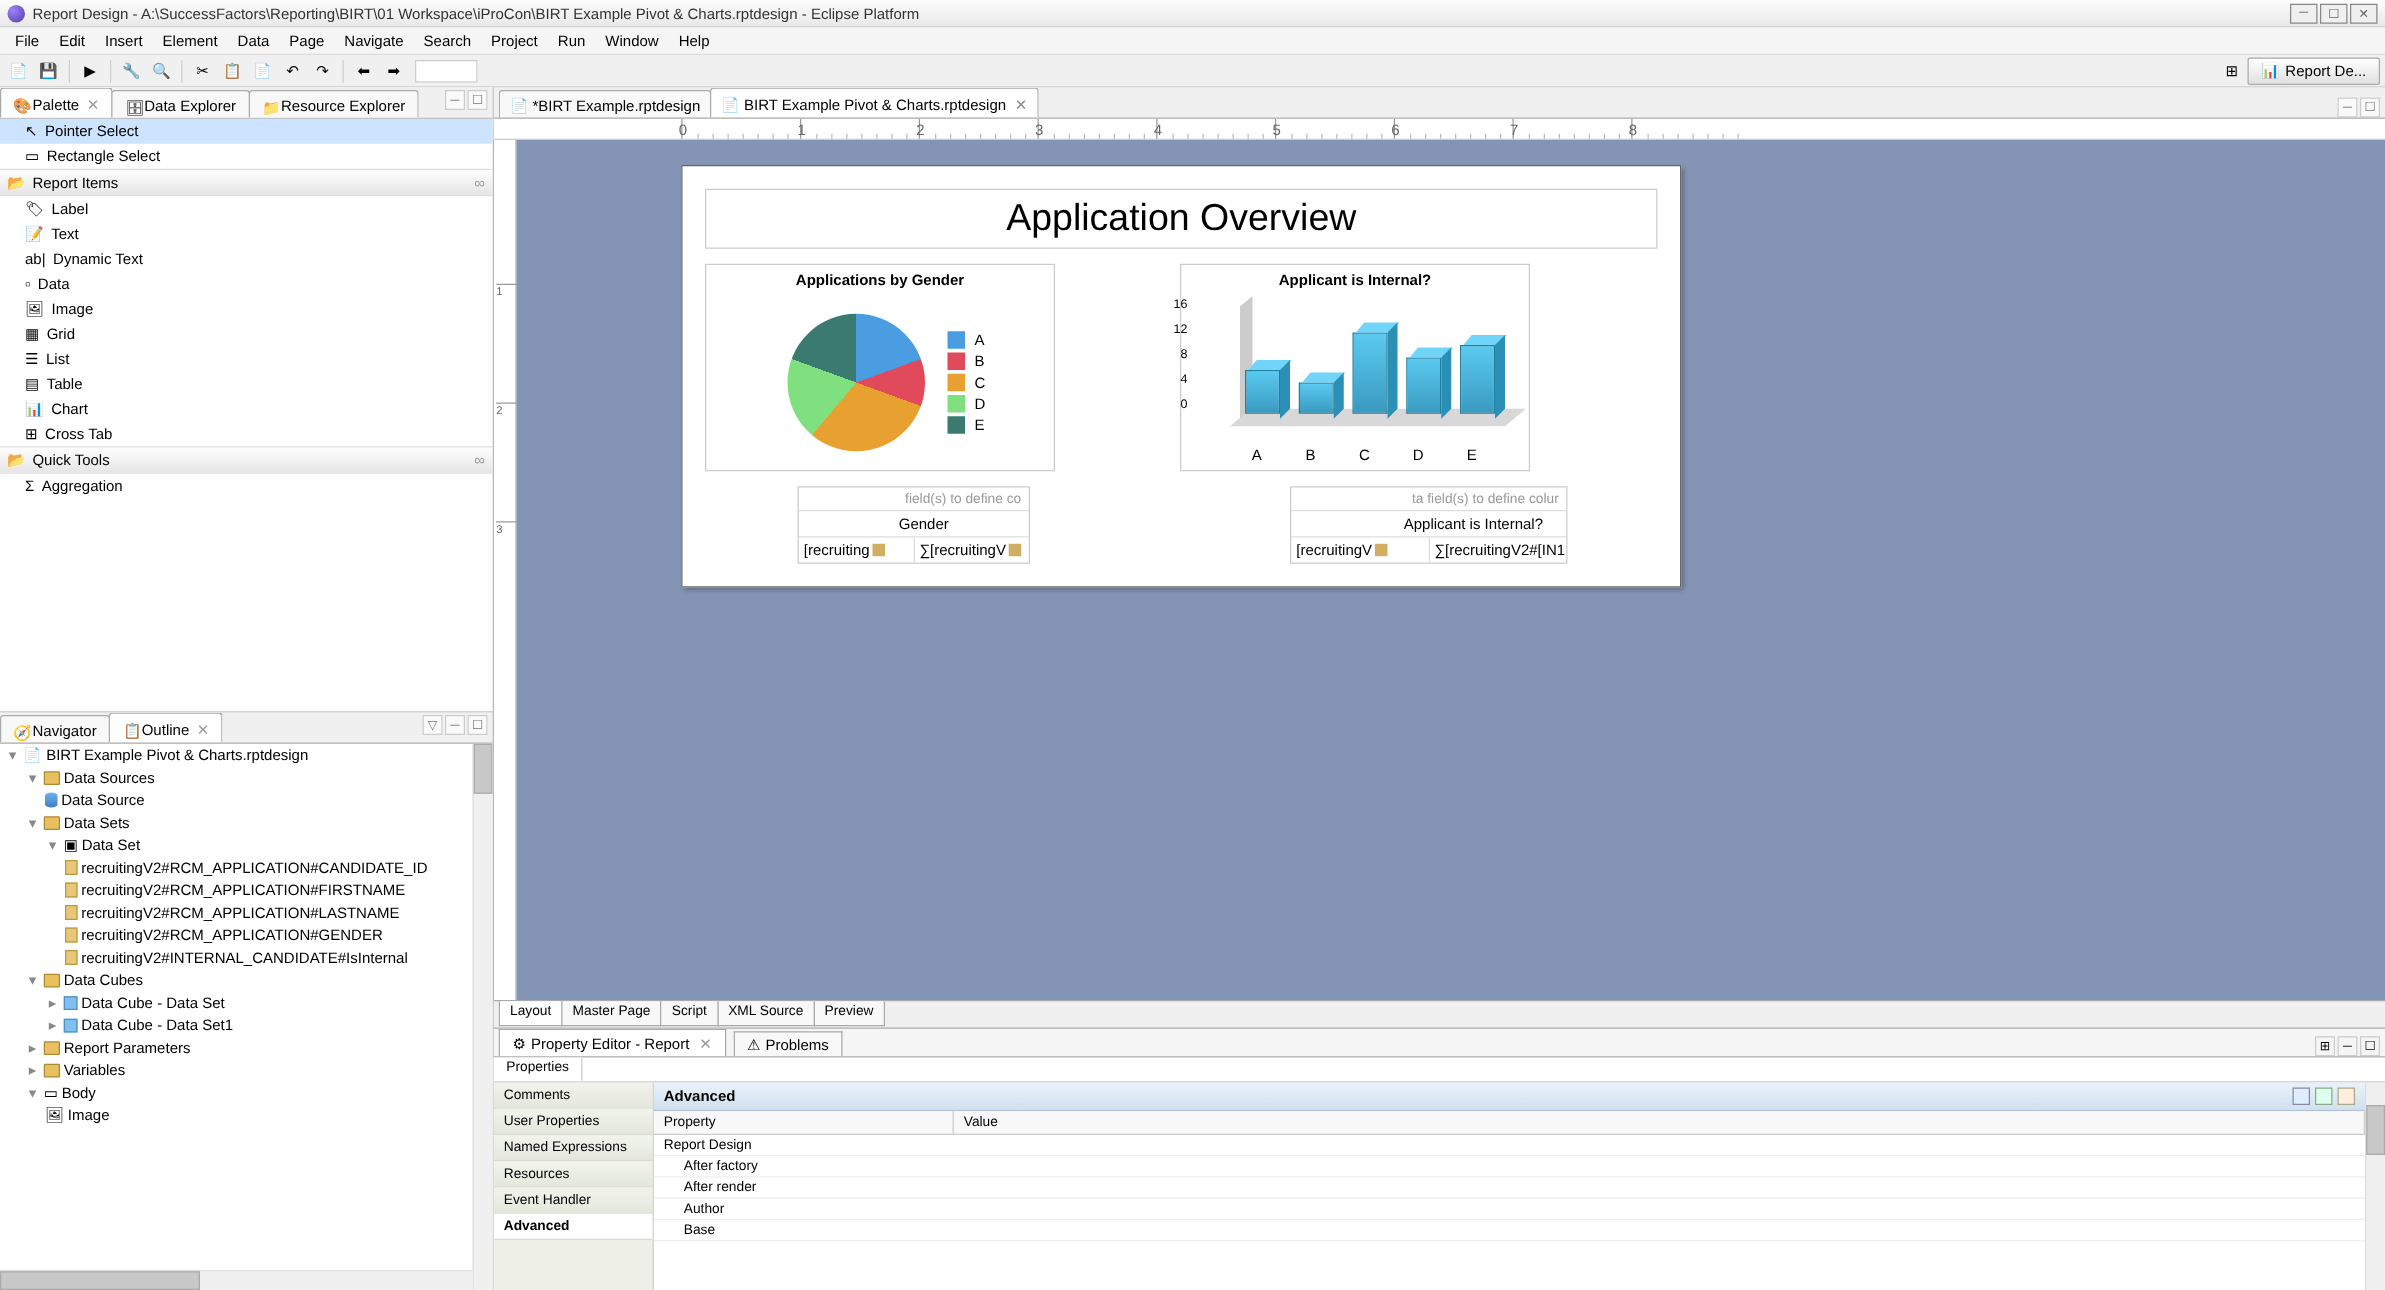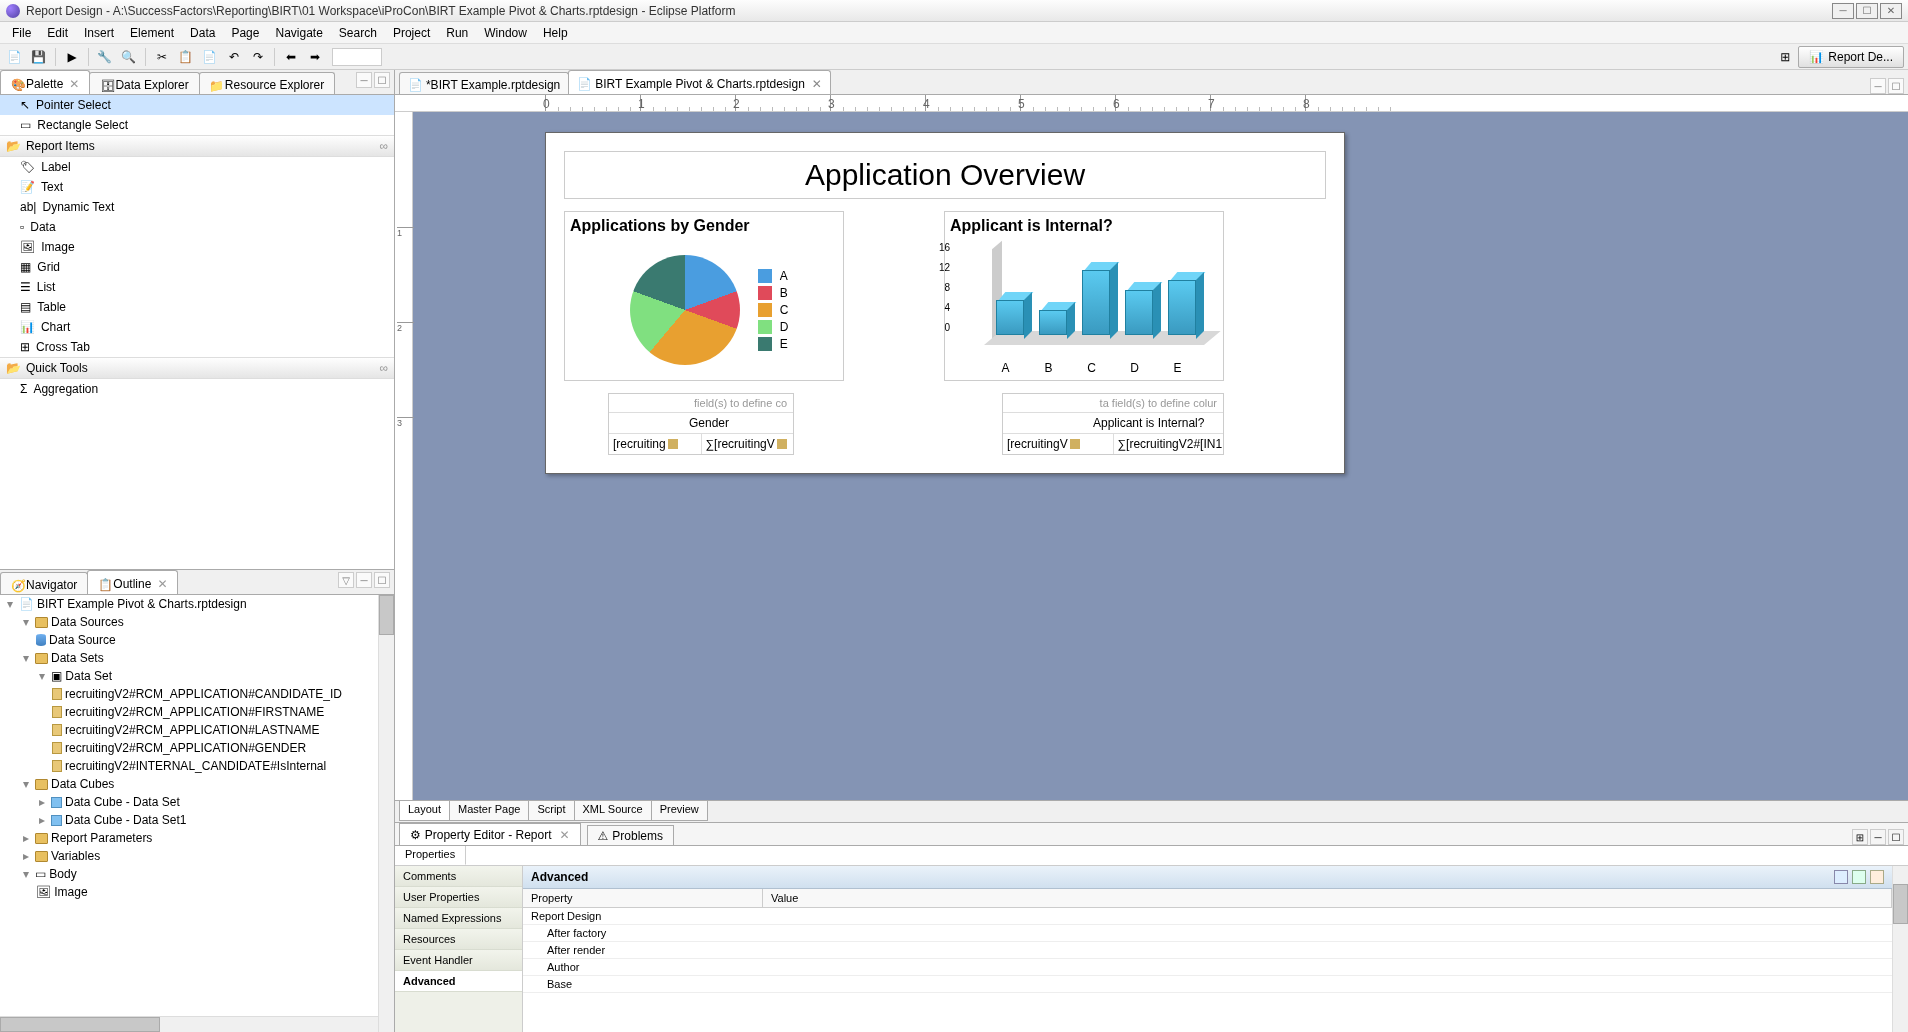--- a/index.html
+++ b/index.html
@@ -59,21 +59,21 @@
 .canvas-wrap { flex: 1; background: #8494b4; overflow: auto; position: relative; }
 .canvas-side-ruler { position: absolute; left: 0; top: 0; width: 18px; height: 100%; background: #fff; border-right: 1px solid #ccc; }
 .canvas-side-ruler .vtick { position: absolute; left: 2px; font-size: 9px; color: #666; width: 100%; border-top: 1px solid #999; }
 .page { position: absolute; left: 150px; top: 20px; width: 800px; background: #fff; border: 1px solid #666; box-shadow: 2px 2px 4px rgba(0,0,0,0.3); }
 .page-inner { padding: 18px; }
 .report-title-box { border: 1px solid #ccc; padding: 6px; text-align: center; margin-bottom: 12px; }
 .report-title-box h1 { font-size: 30px; font-weight: normal; font-family: Arial; }
 
 .chart-row { display: flex; gap: 100px; }
 .chart-box { border: 1px solid #ccc; width: 280px; }
-.chart-title { font-weight: bold; padding: 5px; font-family: Arial; font-size: 16px; }
+.chart-title { text-align: center; font-weight: bold; padding: 5px; font-family: Arial; font-size: 12px; }
 .chart-body { height: 140px; display: flex; align-items: center; justify-content: center; position: relative; }
 
 .pie { width: 110px; height: 110px; border-radius: 50%; background: conic-gradient(#4a9de0 0 70deg, #e04a5a 70deg 110deg, #e8a030 110deg 220deg, #80e080 220deg 290deg, #3a7a70 290deg 360deg); margin-left: 10px; }
 .legend { margin-left: 18px; }
 .legend-row { display: flex; align-items: center; gap: 8px; margin: 3px 0; font-family: Arial; font-size: 13px; }
 .legend-sw { width: 14px; height: 14px; }
 
 .bar3d { position: relative; width: 260px; height: 130px; }
 .bar3d-yaxis { position: absolute; left: 0; top: 0; height: 100px; }
 .bar3d-yaxis div { position: absolute; right: 4px; font-size: 10px; }
@@ -577,21 +577,21 @@
                         <span>B</span>
                         <span>C</span>
                         <span>D</span>
                         <span>E</span>
                       </div>
                   </div>
                 </div>
               </div>
             </div>
             <div class="table-row">
-              <div class="table-box" style="margin-left:44px;width:186px">
+              <div class="table-box" style="margin-left:74px;width:186px">
                 <div class="hint">field(s) to define co</div>
                 <div class="hdr" style="padding-left:80px">Gender</div>
                 <div class="cells">
                   <div class="cell">
                       <span>[recruiting</span>
                       <span class="mini-ic"></span>
                     </div>
                   <div class="cell">
                       <span>∑[recruitingV</span>
                       <span class="mini-ic"></span>

